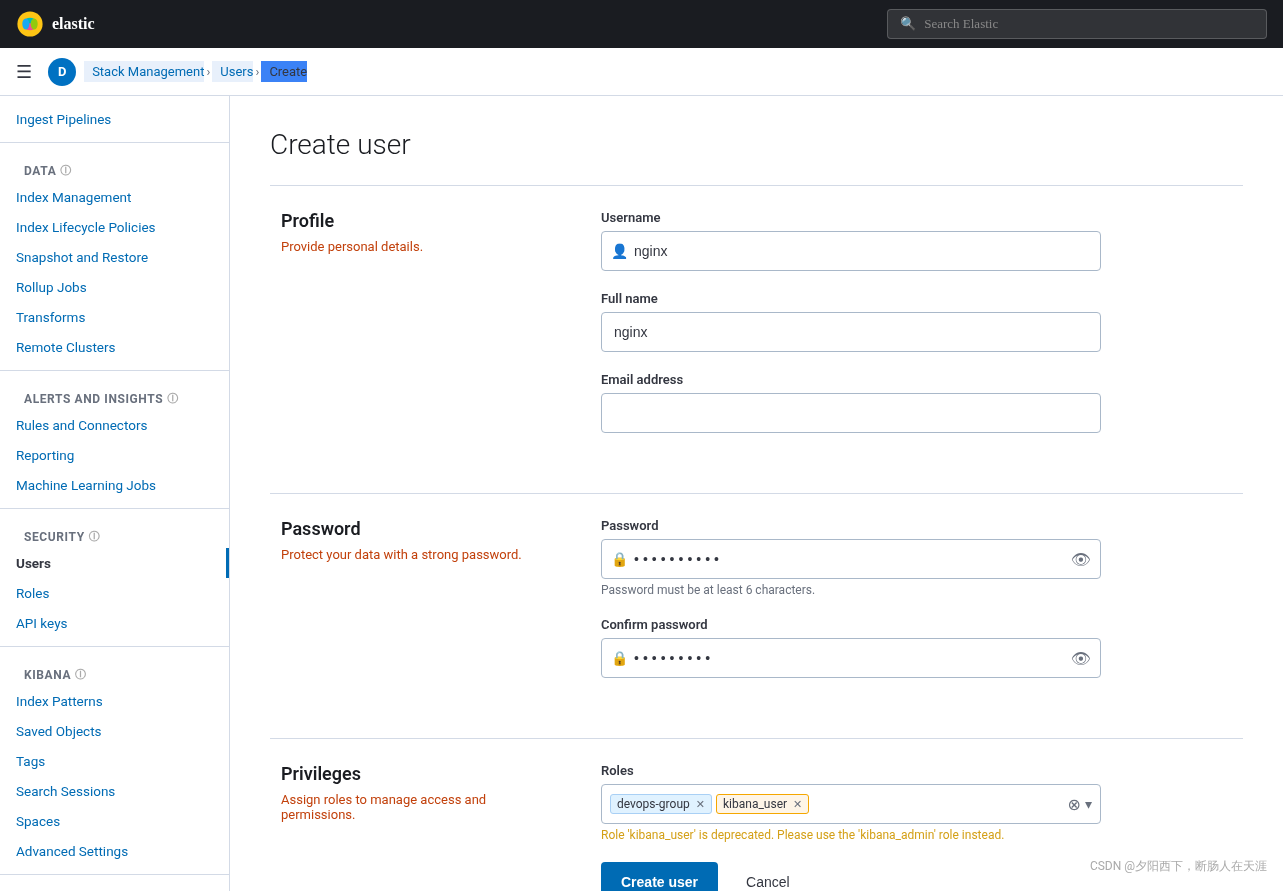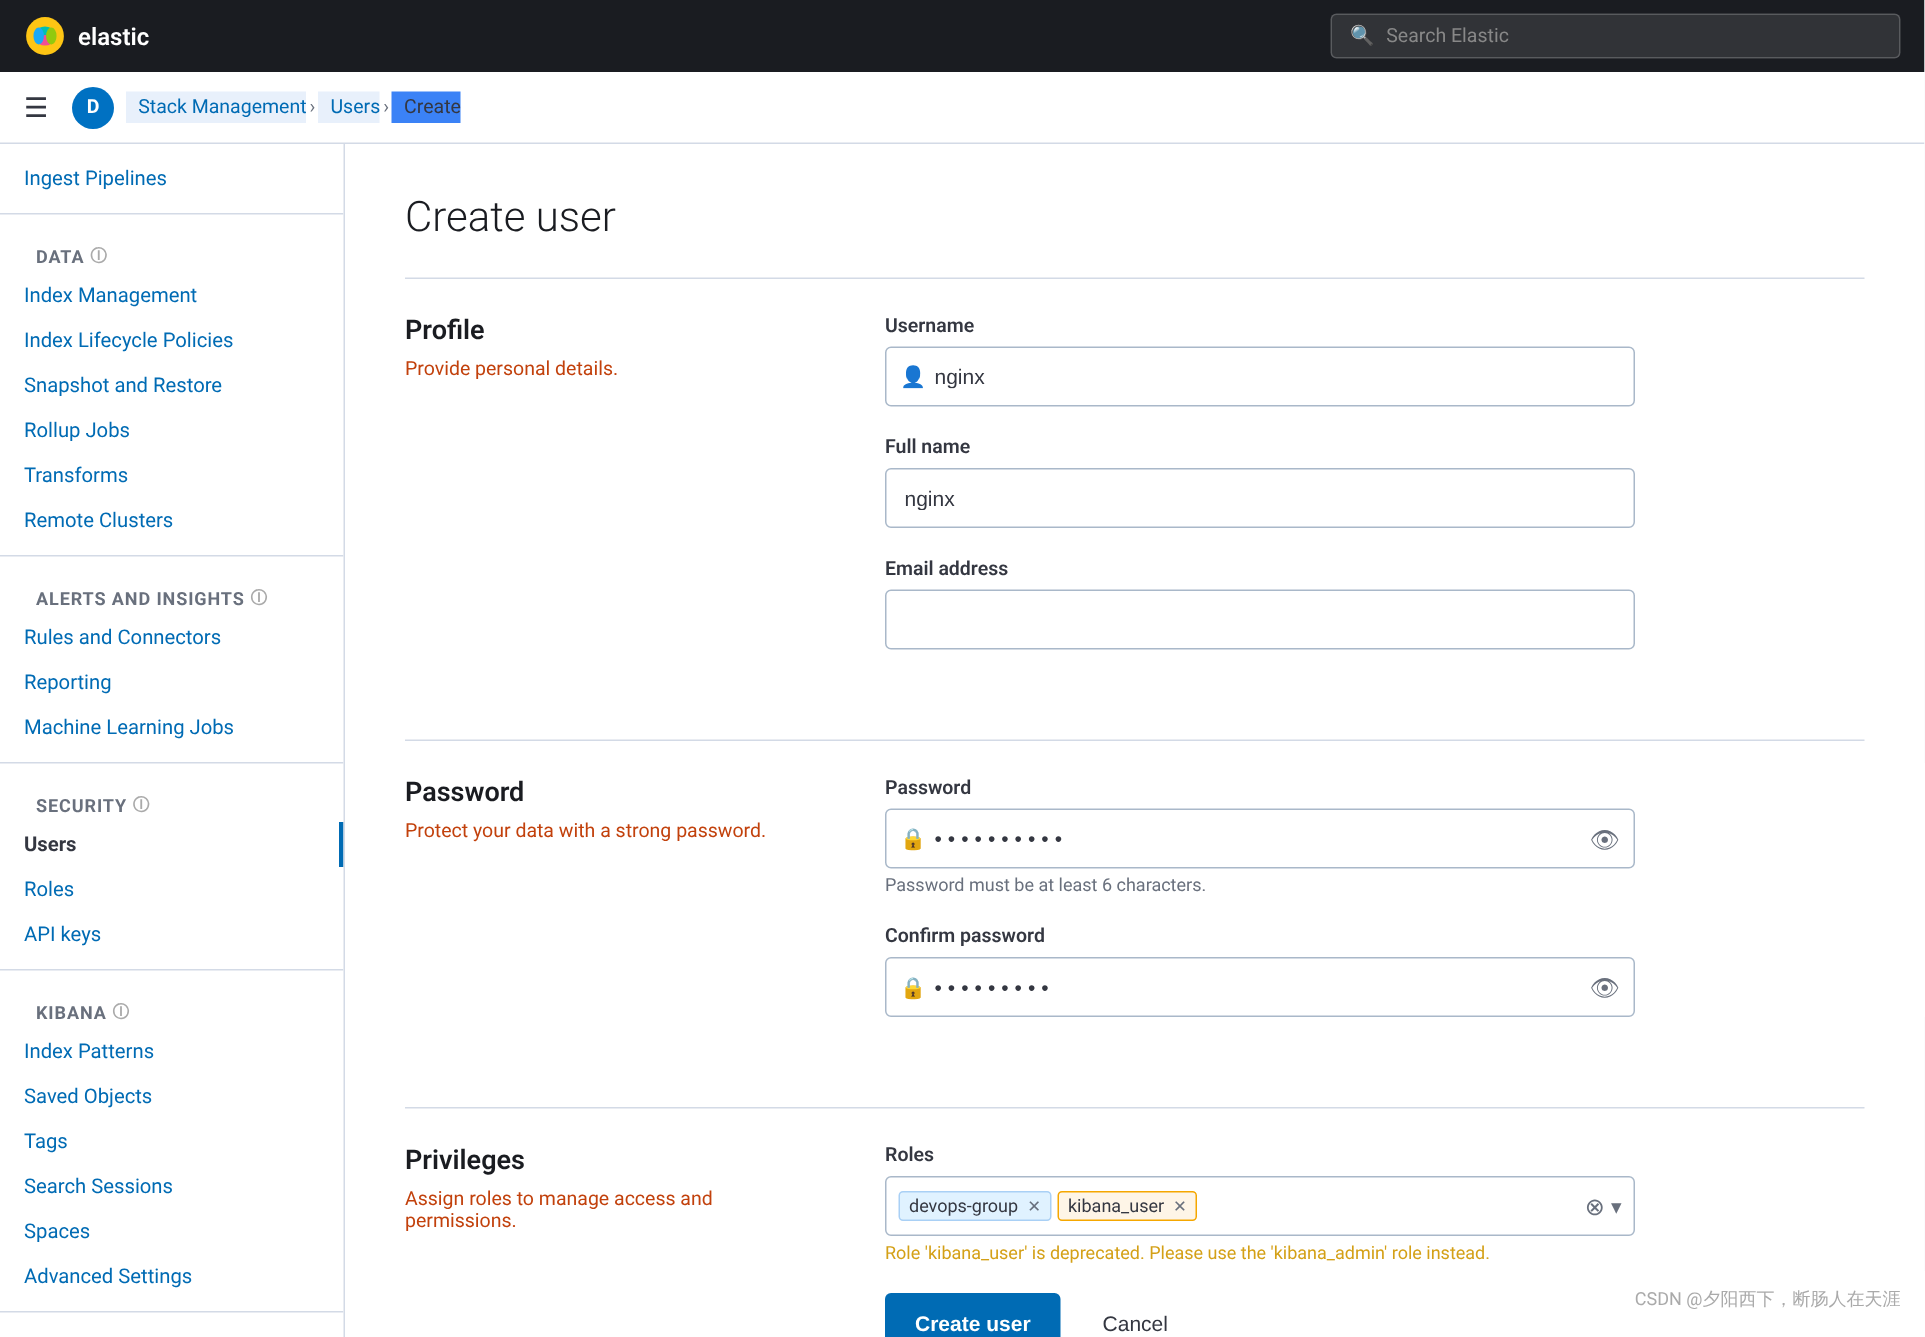--- a/index.html
+++ b/index.html
@@ -6,20 +6,21 @@
     body { font-family: -apple-system, BlinkMacSystemFont, 'Segoe UI', Roboto, sans-serif; background: #f5f7fa; color: #343741; font-size: 14px; }
 
     
     .top-nav {
       background: #1a1c21;
       height: 48px;
       display: flex;
       align-items: center;
       padding: 0 16px;
       gap: 12px;
+      font-family: Liberation Serif, serif;
     }
     .elastic-logo {
       display: flex;
       align-items: center;
       gap: 8px;
       color: #fff;
       font-size: 16px;
       font-weight: 600;
     }
     .elastic-logo-icon {
@@ -157,20 +158,21 @@
       border: none;
       border-top: 1px solid #d3dae6;
       margin: 24px 0;
     }
 
     
     .form-section {
       display: flex;
       gap: 40px;
       margin-bottom: 40px;
+      margin-left: 11px;
     }
     .form-section-left {
       width: 280px;
       flex-shrink: 0;
     }
     .form-section-title {
       font-size: 18px;
       font-weight: 600;
       color: #1a1c21;
       margin-bottom: 8px;

